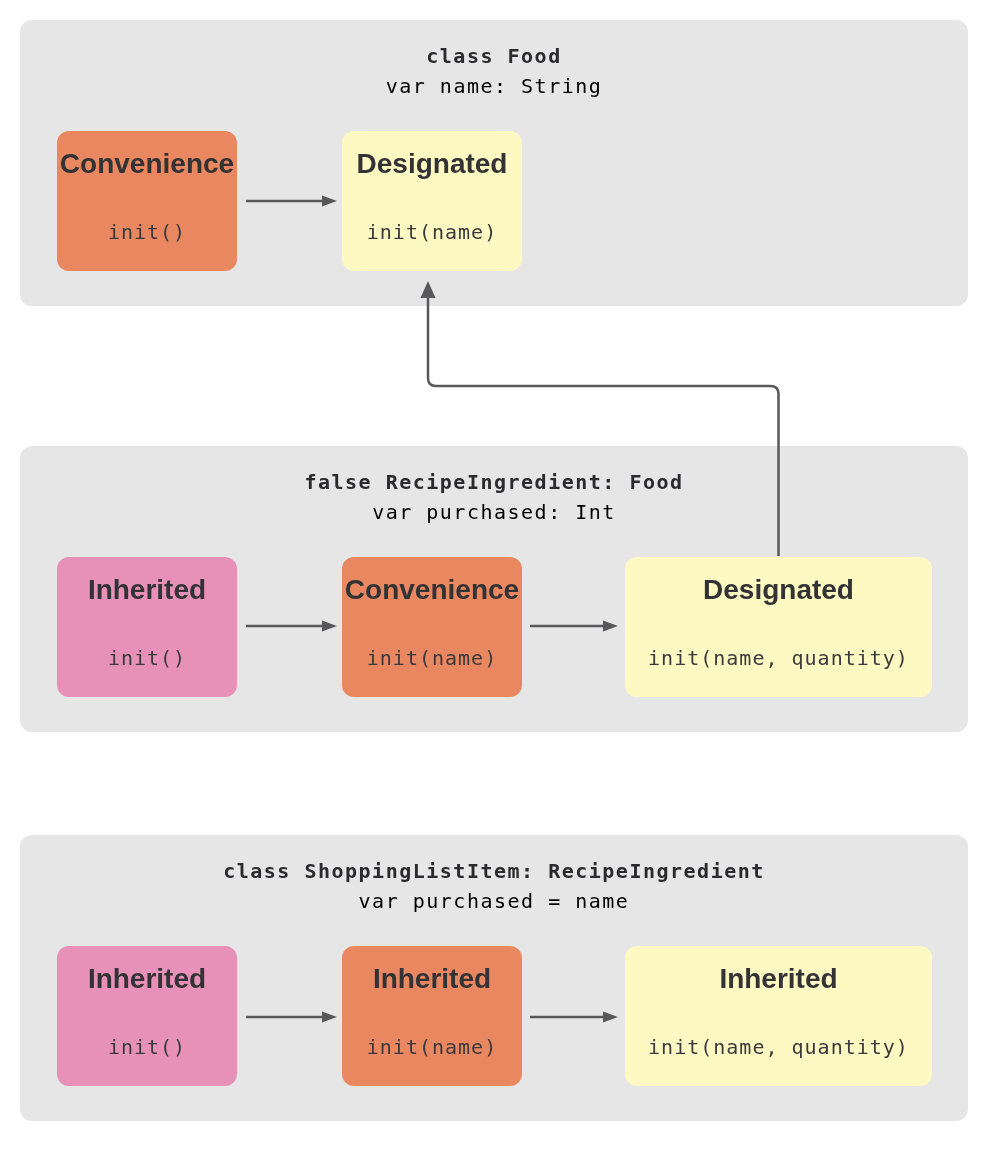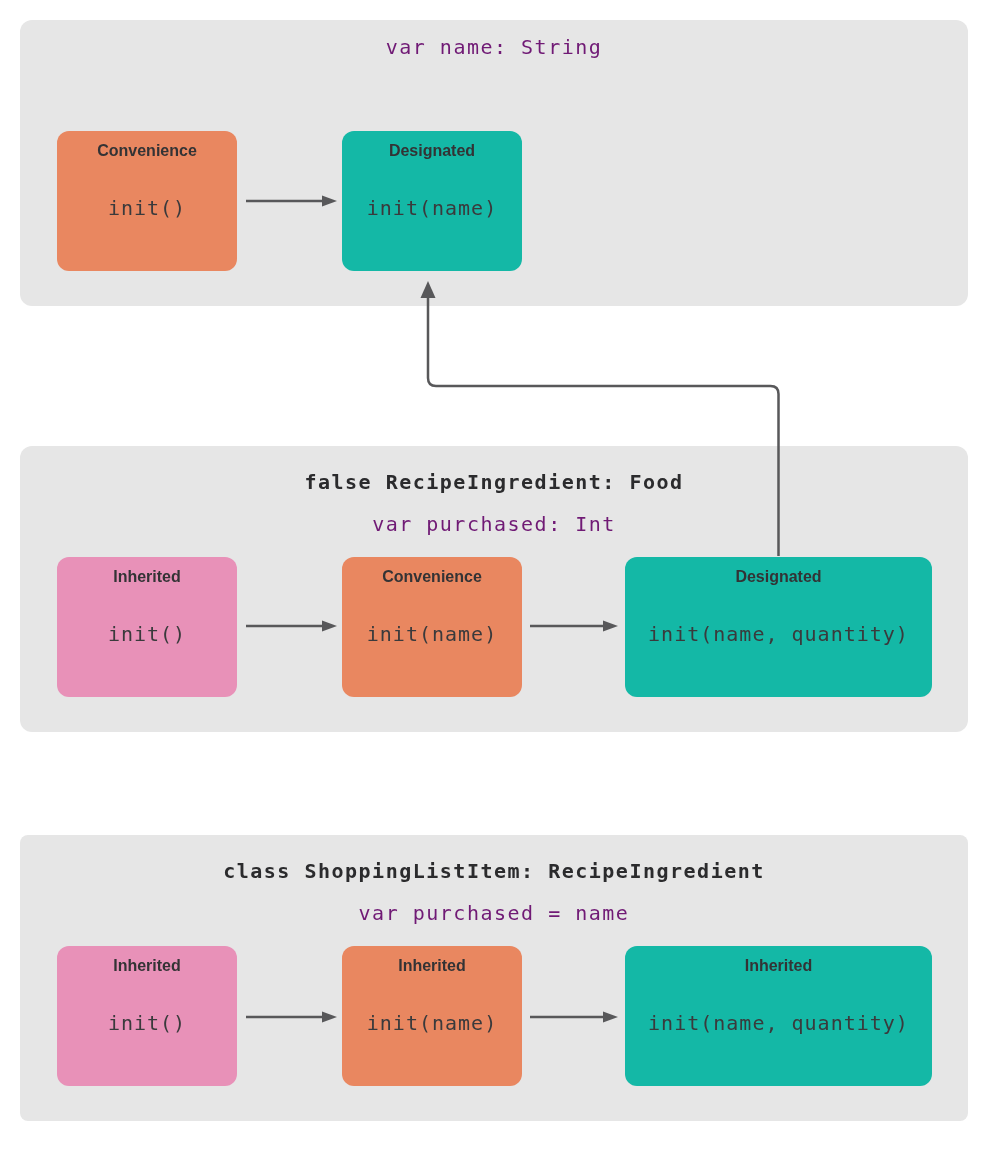--- a/index.html
+++ b/index.html
@@ -16,71 +16,71 @@
   .panel {
     position: absolute;
     left: 20px;
     width: 948px;
     height: 286px;
     background: #E6E6E6;
     border-radius: 12px;
   }
   .panel--food     { top: 20px; }
   .panel--recipe   { top: 446px; }
-  .panel--shopping { top: 835px; border-radius: 8px; }
+  .panel--shopping { top: 835px; }
 
   .panel-title {
     margin: 0;
     padding-top: 21px;
     text-align: center;
     font-family: "DejaVu Sans Mono", "Liberation Mono", monospace;
     font-weight: bold;
     font-size: 20px;
     letter-spacing: 1.5px;
     line-height: 30px;
     color: #2B2B2D;
   }
   .panel-subtitle {
-    margin: 12px;
+    margin: 0;
     text-align: center;
     font-family: "DejaVu Sans Mono", "Liberation Mono", monospace;
     font-weight: normal;
     font-size: 20px;
     letter-spacing: 1.5px;
     line-height: 30px;
-    color: #701a75;
+    color: #000000;
   }
 
   .init-box {
     position: absolute;
     top: 111px;
     height: 140px;
     border-radius: 12px;
     box-sizing: border-box;
     text-align: center;
   }
   .pos-1 { left: 37px;  width: 180px; }
   .pos-2 { left: 322px; width: 180px; }
   .pos-3 { left: 605px; width: 307px; }
 
   .box--orange { background: #E98760; }
-  .box--teal   { background: #14b8a6; }
+  .box--teal   { background: #fef9c3; }
   .box--pink   { background: #E891B8; }
 
   .box-label {
     margin: 0;
-    padding-top: 8px;
-    font-size: 16px;
+    padding-top: 21px;
+    font-size: 28px;
     font-weight: bold;
     line-height: 24px;
     color: #333335;
     font-family: "Liberation Sans", "DejaVu Sans", sans-serif;
   }
   .box-init {
-    margin: 0;
+    margin: 11px;
     padding-top: 33px;
     font-family: "DejaVu Sans Mono", "Liberation Mono", monospace;
     font-size: 20px;
     letter-spacing: 1px;
     line-height: 24px;
     color: #3A3A3C;
   }
 
   .arrow-layer {
     position: absolute;
@@ -88,20 +88,21 @@
     left: 0;
     width: 994px;
     height: 1150px;
     pointer-events: none;
   }
 </style>
 </head>
 <body>
 
 <div class="panel panel--food">
+  <p class="panel-title">class Food</p>
   <p class="panel-subtitle">var name: String</p>
 
   <div class="init-box pos-1 box--orange">
     <p class="box-label">Convenience</p>
     <p class="box-init">init()</p>
   </div>
   <div class="init-box pos-2 box--teal">
     <p class="box-label">Designated</p>
     <p class="box-init">init(name)</p>
   </div>

